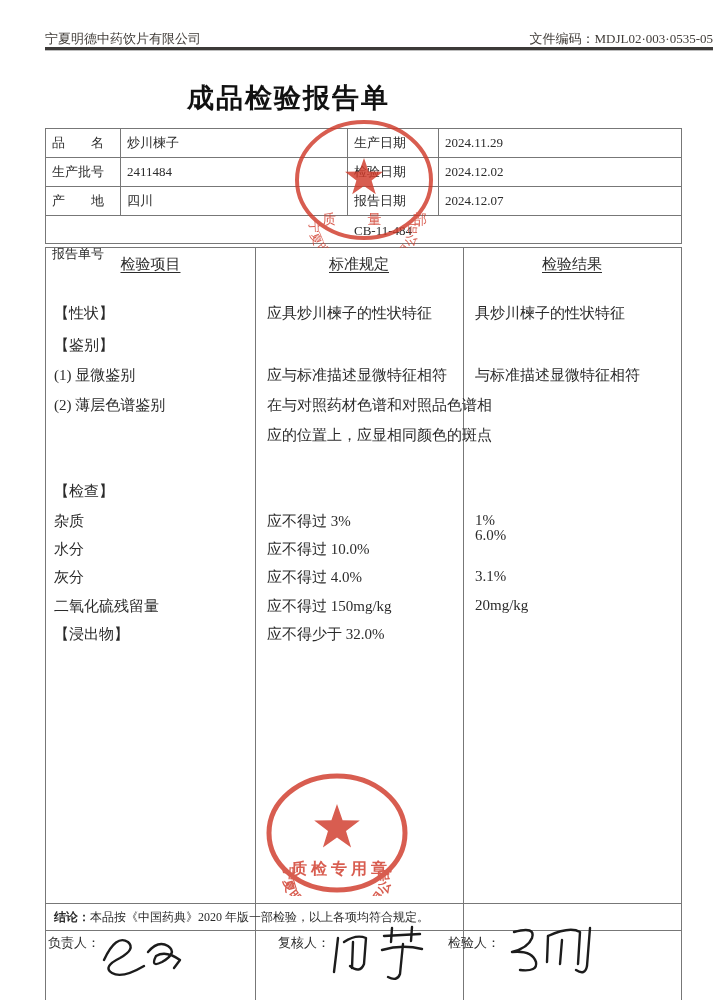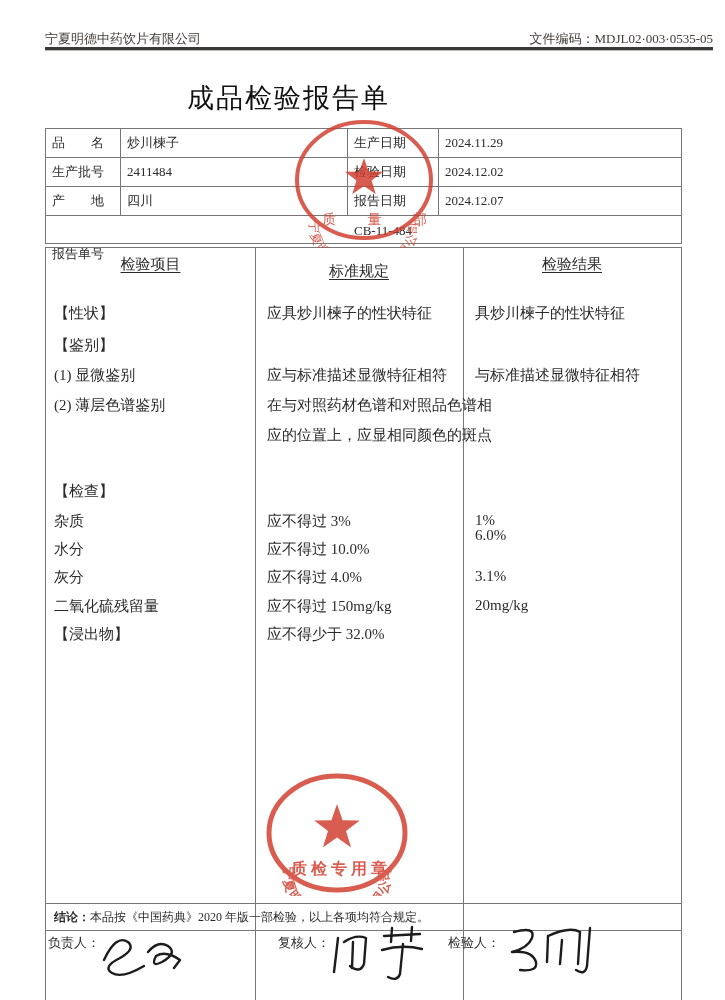--- a/index.html
+++ b/index.html
@@ -7,41 +7,41 @@
     width:725px;height:1000px;background:#ffffff;position:relative;
     font-family:"Liberation Serif","DejaVu Serif",serif;
     color:#2b2b2b;overflow:hidden;
   }
   
   .pg-header{position:absolute;top:30px;left:45px;width:668px;display:flex;
     justify-content:space-between;font-size:13px;color:#403c38;}
   .pg-rule{position:absolute;top:47px;left:45px;width:668px;height:3px;
     background:#3c3a38;border-bottom:1px solid #bdbdbd;}
   .doc-title{position:absolute;top:80px;left:0;width:577px;text-align:center;
-    font-size:27px;font-weight:normal;letter-spacing:2px;color:#111;}
+    font-size:27px;font-weight:bold;letter-spacing:2px;color:#111;}
   
   .info-table{position:absolute;left:45px;top:128px;width:637px;height:116px;
     display:grid;grid-template-columns:75px 227px 91px 1fr;
     grid-template-rows:29px 29px 29px 29px;
     border:1px solid #777;box-sizing:border-box;font-size:13px;}
   .info-cell{border-right:1px solid #777;border-bottom:1px solid #777;
     display:flex;align-items:center;padding:0 6px;box-sizing:border-box;
     white-space:nowrap;overflow:visible;}
   .info-cell.last{border-right:none;}
   .info-cell.bottomrow{border-bottom:none;}
   .span2a{grid-column:1/3;margin-top:38px;}
   .span2b{grid-column:3/5;}
   
   .main-table{position:absolute;left:45px;top:247px;width:637px;height:832px;
     border:1px solid #777;box-sizing:border-box;font-size:15px;}
   .vline{position:absolute;top:0;bottom:0;width:1px;background:#777;}
   .v1{left:209px;} .v2{left:417px;}
   .mt-head{position:absolute;top:7px;text-align:center;
     text-decoration:underline;text-underline-offset:3px;}
-  .h1{left:0;width:209px;} .h2{left:209px;width:208px;margin-top:7px;} .h3{left:417px;width:218px;}
+  .h1{left:0;width:209px;} .h2{left:209px;width:208px;} .h3{left:417px;width:218px;}
   .mt-line{position:absolute;white-space:nowrap;}
   .c1{left:8px;width:196px;} .c2{left:221px;width:192px;} .c3{left:429px;width:200px;}
   
   .conclusion{position:absolute;left:45px;top:903px;width:637px;height:28px;
     border:1px solid #777;box-sizing:border-box;display:flex;align-items:center;
     font-size:12px;padding-left:8px;}
   .conclusion b{font-weight:bold;}
   
   .sig-label{position:absolute;font-size:13px;top:934px;}
   .sl1{left:48px;} .sl2{left:278px;} .sl3{left:448px;}

